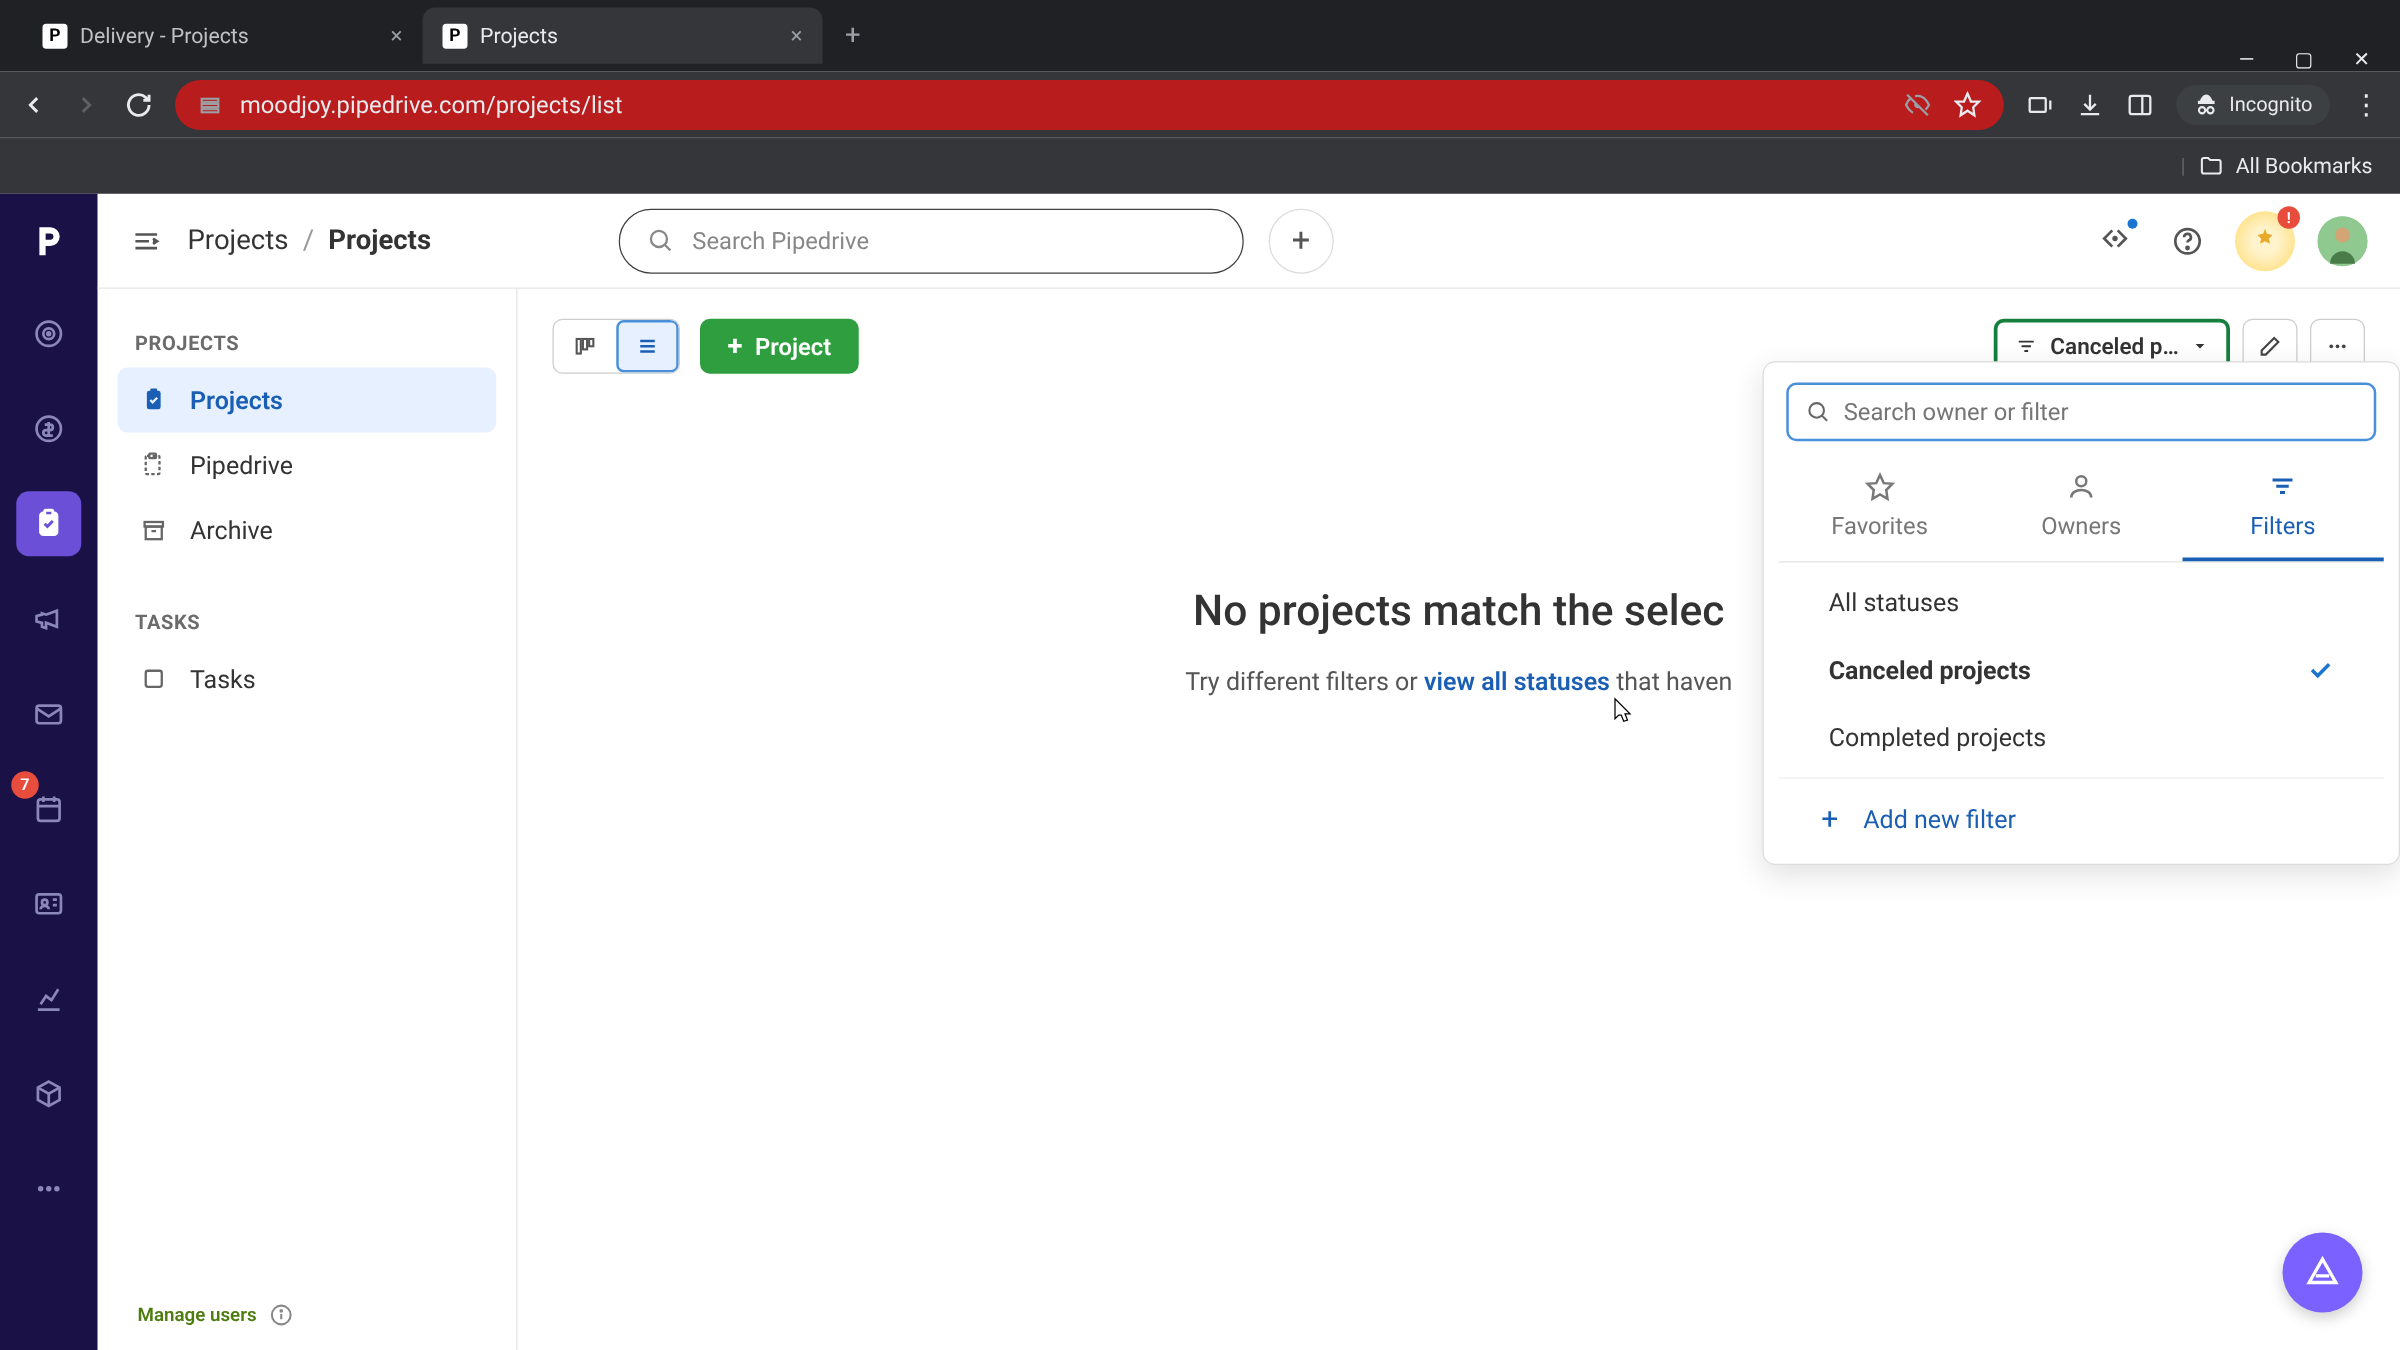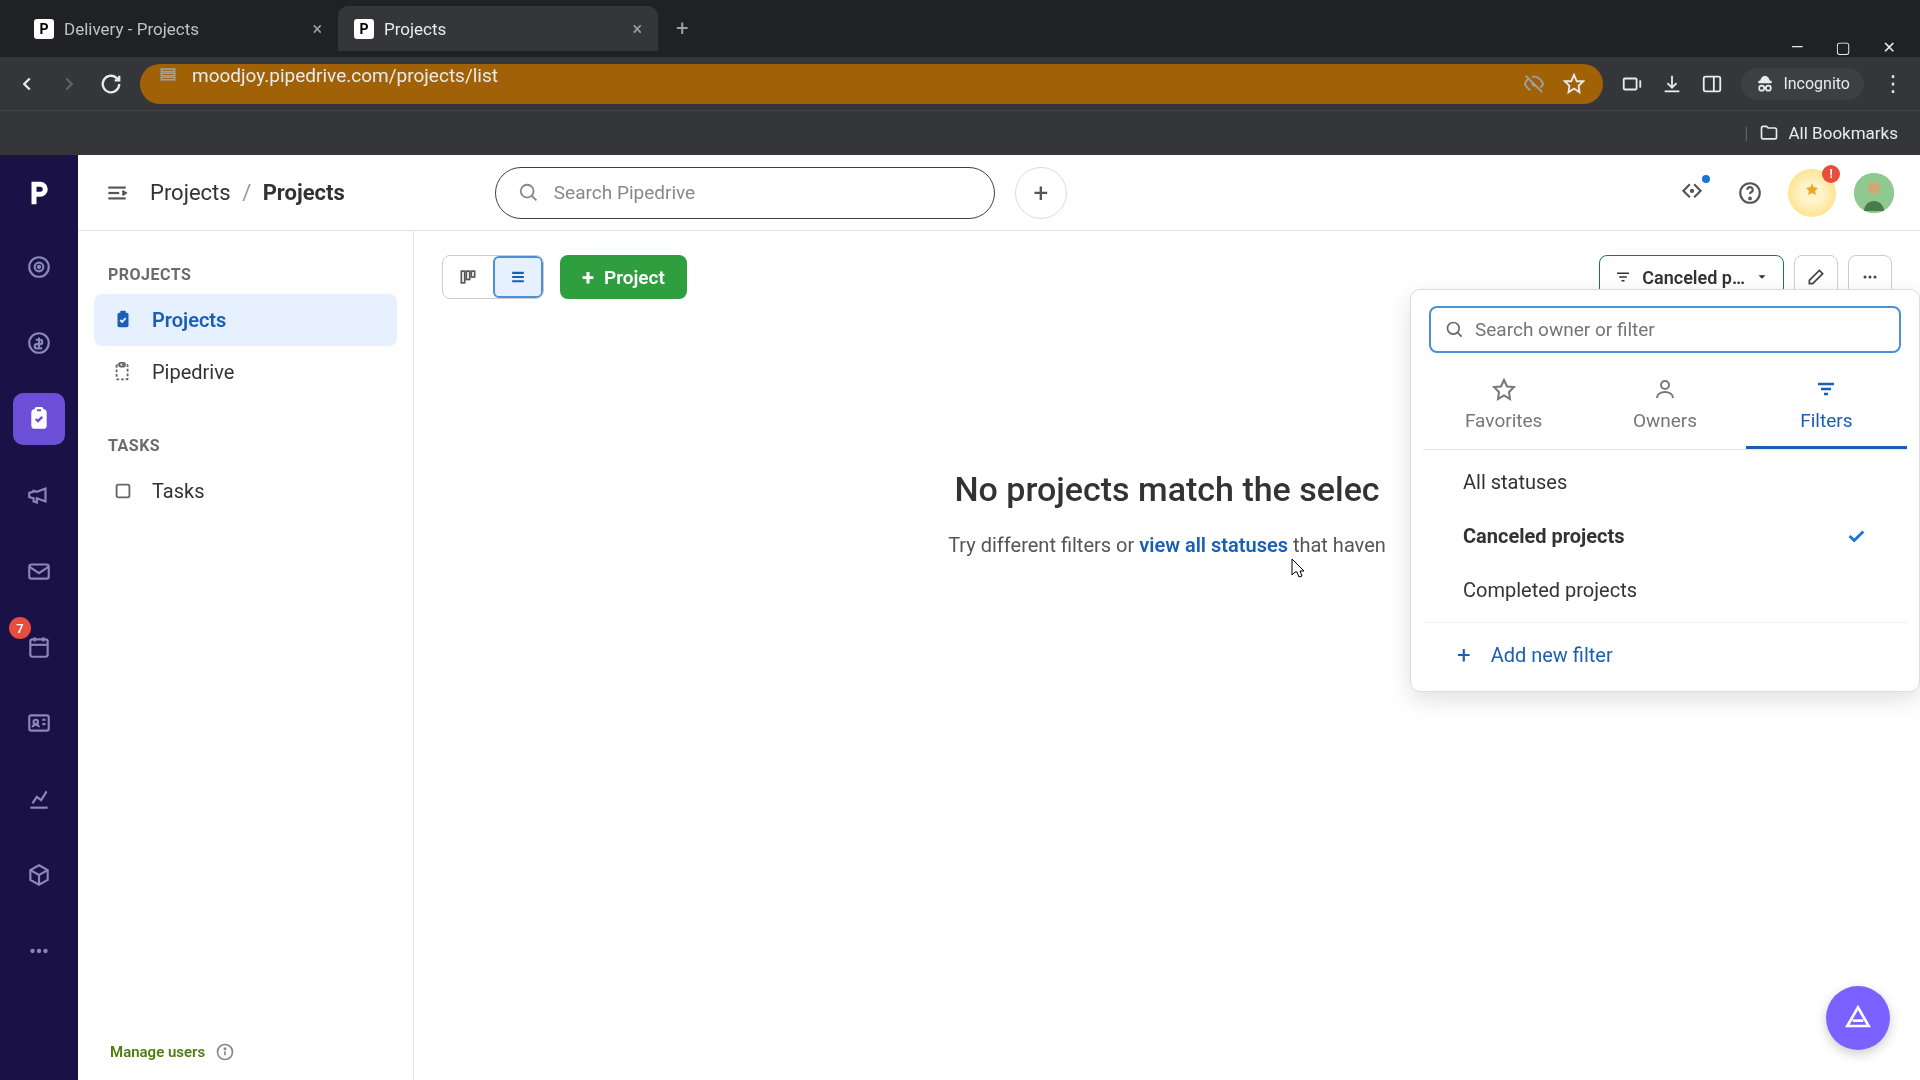--- a/index.html
+++ b/index.html
@@ -15,21 +15,21 @@
 .tab-close { font-size: 18px; color: #9aa0a6; cursor: pointer; }
 .new-tab-btn { color: #9aa0a6; font-size: 22px; padding: 0 18px; cursor: pointer; }
 .window-controls { margin-left: auto; display: flex; gap: 32px; padding-right: 24px; color: #e8eaed; font-size: 16px; }
 .window-controls span { cursor: pointer; }
 
 
 .address-bar-row { background: #35363a; height: 53px; display: flex; align-items: center; padding: 0 16px; gap: 18px; }
 .nav-controls { display: flex; gap: 20px; align-items: center; }
 .nav-btn { color: #9aa0a6; cursor: pointer; display: flex; align-items: center; justify-content: center; }
 .nav-btn.disabled { opacity: 0.4; }
-.address-bar { flex: 1; background: #a16207; border-radius: 24px; height: 40px; display: flex; padding: 0 18px; gap: 14px; color: #e8eaed; font-size: 19px; }
+.address-bar { flex: 1; background: #b91c1c; border-radius: 24px; height: 40px; display: flex; align-items: center; padding: 0 18px; gap: 14px; color: #e8eaed; font-size: 19px; }
 .address-right { margin-left: auto; display: flex; gap: 18px; align-items: center; }
 .chrome-actions { display: flex; gap: 18px; align-items: center; color: #e8eaed; }
 .incognito-badge { background: #3c4043; padding: 6px 14px; border-radius: 18px; display: flex; align-items: center; gap: 8px; font-size: 16px; }
 
 
 .bookmarks-row { background: #35363a; height: 45px; display: flex; align-items: center; justify-content: flex-end; padding: 0 22px; color: #e8eaed; font-size: 17px; gap: 10px; border-top: 1px solid #444; }
 
 
 .app { display: flex; height: calc(1080px - 57px - 53px - 45px); }
 
@@ -66,21 +66,21 @@
 .sidebar-footer a { color: #4d7c0f; font-weight:600; font-size:15px; text-decoration:none; }
 
 
 .canvas { flex: 1; padding: 24px 28px; position: relative; }
 .toolbar { display: flex; align-items: center; gap: 16px; }
 .view-toggle { display: flex; border: 1px solid #ccc; border-radius: 8px; overflow: hidden; height: 44px; }
 .view-toggle-btn { width: 50px; display: flex; align-items: center; justify-content: center; cursor: pointer; font-size: 20px; color: #555; }
 .view-toggle-btn.active { background: #e7f0ff; color: #1a5fb4; border: 2px solid #4a90d9; border-radius: 6px; }
 .new-project-btn { background: #2e9e3f; color: #fff; border: none; height: 44px; padding: 0 22px; border-radius: 8px; font-size: 19px; font-weight: 600; display: flex; align-items: center; gap: 10px; cursor: pointer; }
 .toolbar-right { margin-left: auto; display: flex; gap: 10px; }
-.filter-dropdown-btn { height: 44px; border: 1px solid #15803d; border-radius: 8px; padding: 0 14px; display: flex; align-items: center; gap: 10px; font-size: 18px; font-weight: 600; color: #333; cursor: pointer; max-width: 190px; }
+.filter-dropdown-btn { height: 44px; border: 3px solid #15803d; border-radius: 8px; padding: 0 14px; display: flex; align-items: center; gap: 10px; font-size: 18px; font-weight: 600; color: #333; cursor: pointer; max-width: 190px; }
 .filter-dropdown-btn .label { overflow: hidden; text-overflow: ellipsis; white-space: nowrap; }
 .square-btn { width: 44px; height: 44px; border: 1px solid #ccc; border-radius: 8px; display: flex; align-items: center; justify-content: center; cursor: pointer; color: #444; }
 
 
 .empty-state { text-align: center; margin-top: 170px; }
 .empty-title { font-size: 34px; font-weight: 500; color: #333; }
 .empty-sub { margin-top: 24px; font-size: 20px; color: #555; }
 .empty-sub a { color: #1a5fb4; font-weight: 600; text-decoration: none; }
 
 
@@ -370,20 +370,30 @@
         </div>
         <div class="side-item">
           <span class="side-item-icon">
             <svg width="22" height="22" viewBox="0 0 24 24" fill="none" stroke="#666" stroke-width="2">
                 <rect x="5" y="4" width="12" height="16" rx="1" stroke-dasharray="3 2"></rect>
                 <rect x="8" y="2" width="6" height="4" rx="1"></rect>
               </svg>
           </span>
           <span>Pipedrive</span>
         </div>
+        <div class="side-item">
+          <span class="side-item-icon">
+            <svg width="22" height="22" viewBox="0 0 24 24" fill="none" stroke="#666" stroke-width="2">
+                <rect x="4" y="5" width="16" height="4"></rect>
+                <rect x="5" y="9" width="14" height="11"></rect>
+                <line x1="10" y1="13" x2="14" y2="13"></line>
+              </svg>
+          </span>
+          <span>Archive</span>
+        </div>
         <div class="side-section-label" style="margin-top:28px;">TASKS</div>
         <div class="side-item">
           <span class="side-item-icon">
             <svg width="22" height="22" viewBox="0 0 24 24" fill="none" stroke="#666" stroke-width="2">
                 <rect x="5" y="5" width="14" height="14" rx="2"></rect>
               </svg>
           </span>
           <span>Tasks</span>
         </div>
         <div class="sidebar-footer">

